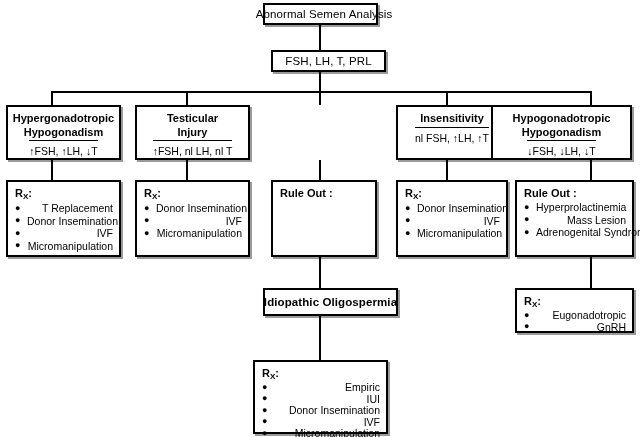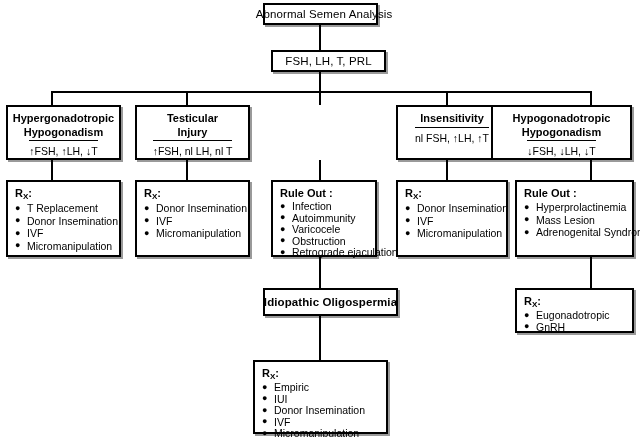--- a/index.html
+++ b/index.html
@@ -90,20 +90,21 @@
   .listbox .hdr sub {
     font-size: 8px;
     vertical-align: baseline;
     position: relative;
     top: 2px;
   }
   .listbox ul {
     list-style: none;
     margin: 0;
     padding: 0;
+    text-align: right;
   }
   .listbox li {
     font-size: 10.5px;
     line-height: 12.6px;
     white-space: nowrap;
     position: relative;
     padding-left: 12px;
   }
   .listbox li::before {
     content: "\25CF";
@@ -165,27 +166,20 @@
     <ul>
       <li>Donor Insemination</li>
       <li>IVF</li>
       <li>Micromanipulation</li>
     </ul>
   </div>
 
   <div class="vline" style="left:319px; top:160px; height:20px;"></div>
   <div class="box listbox tight" style="left:271px; top:180px; width:106px; height:77px;">
     <div class="hdr">Rule Out :</div>
-    <ul>
-      <li>Infection</li>
-      <li>Autoimmunity</li>
-      <li>Varicocele</li>
-      <li>Obstruction</li>
-      <li>Retrograde ejaculation</li>
-    </ul>
   </div>
   <div class="vline" style="left:319px; top:257px; height:31px;"></div>
   <div class="box box-center idio" style="left:263px; top:288px; width:135px; height:28px;">
     <span class="title">Idiopathic Oligospermia</span>
   </div>
   <div class="vline" style="left:319px; top:316px; height:44px;"></div>
   <div class="box listbox tight" style="left:253px; top:360px; width:135px; height:74px;">
     <div class="hdr"><span>R</span><sub>X</sub><span>:</span></div>
     <ul>
       <li>Empiric</li>

